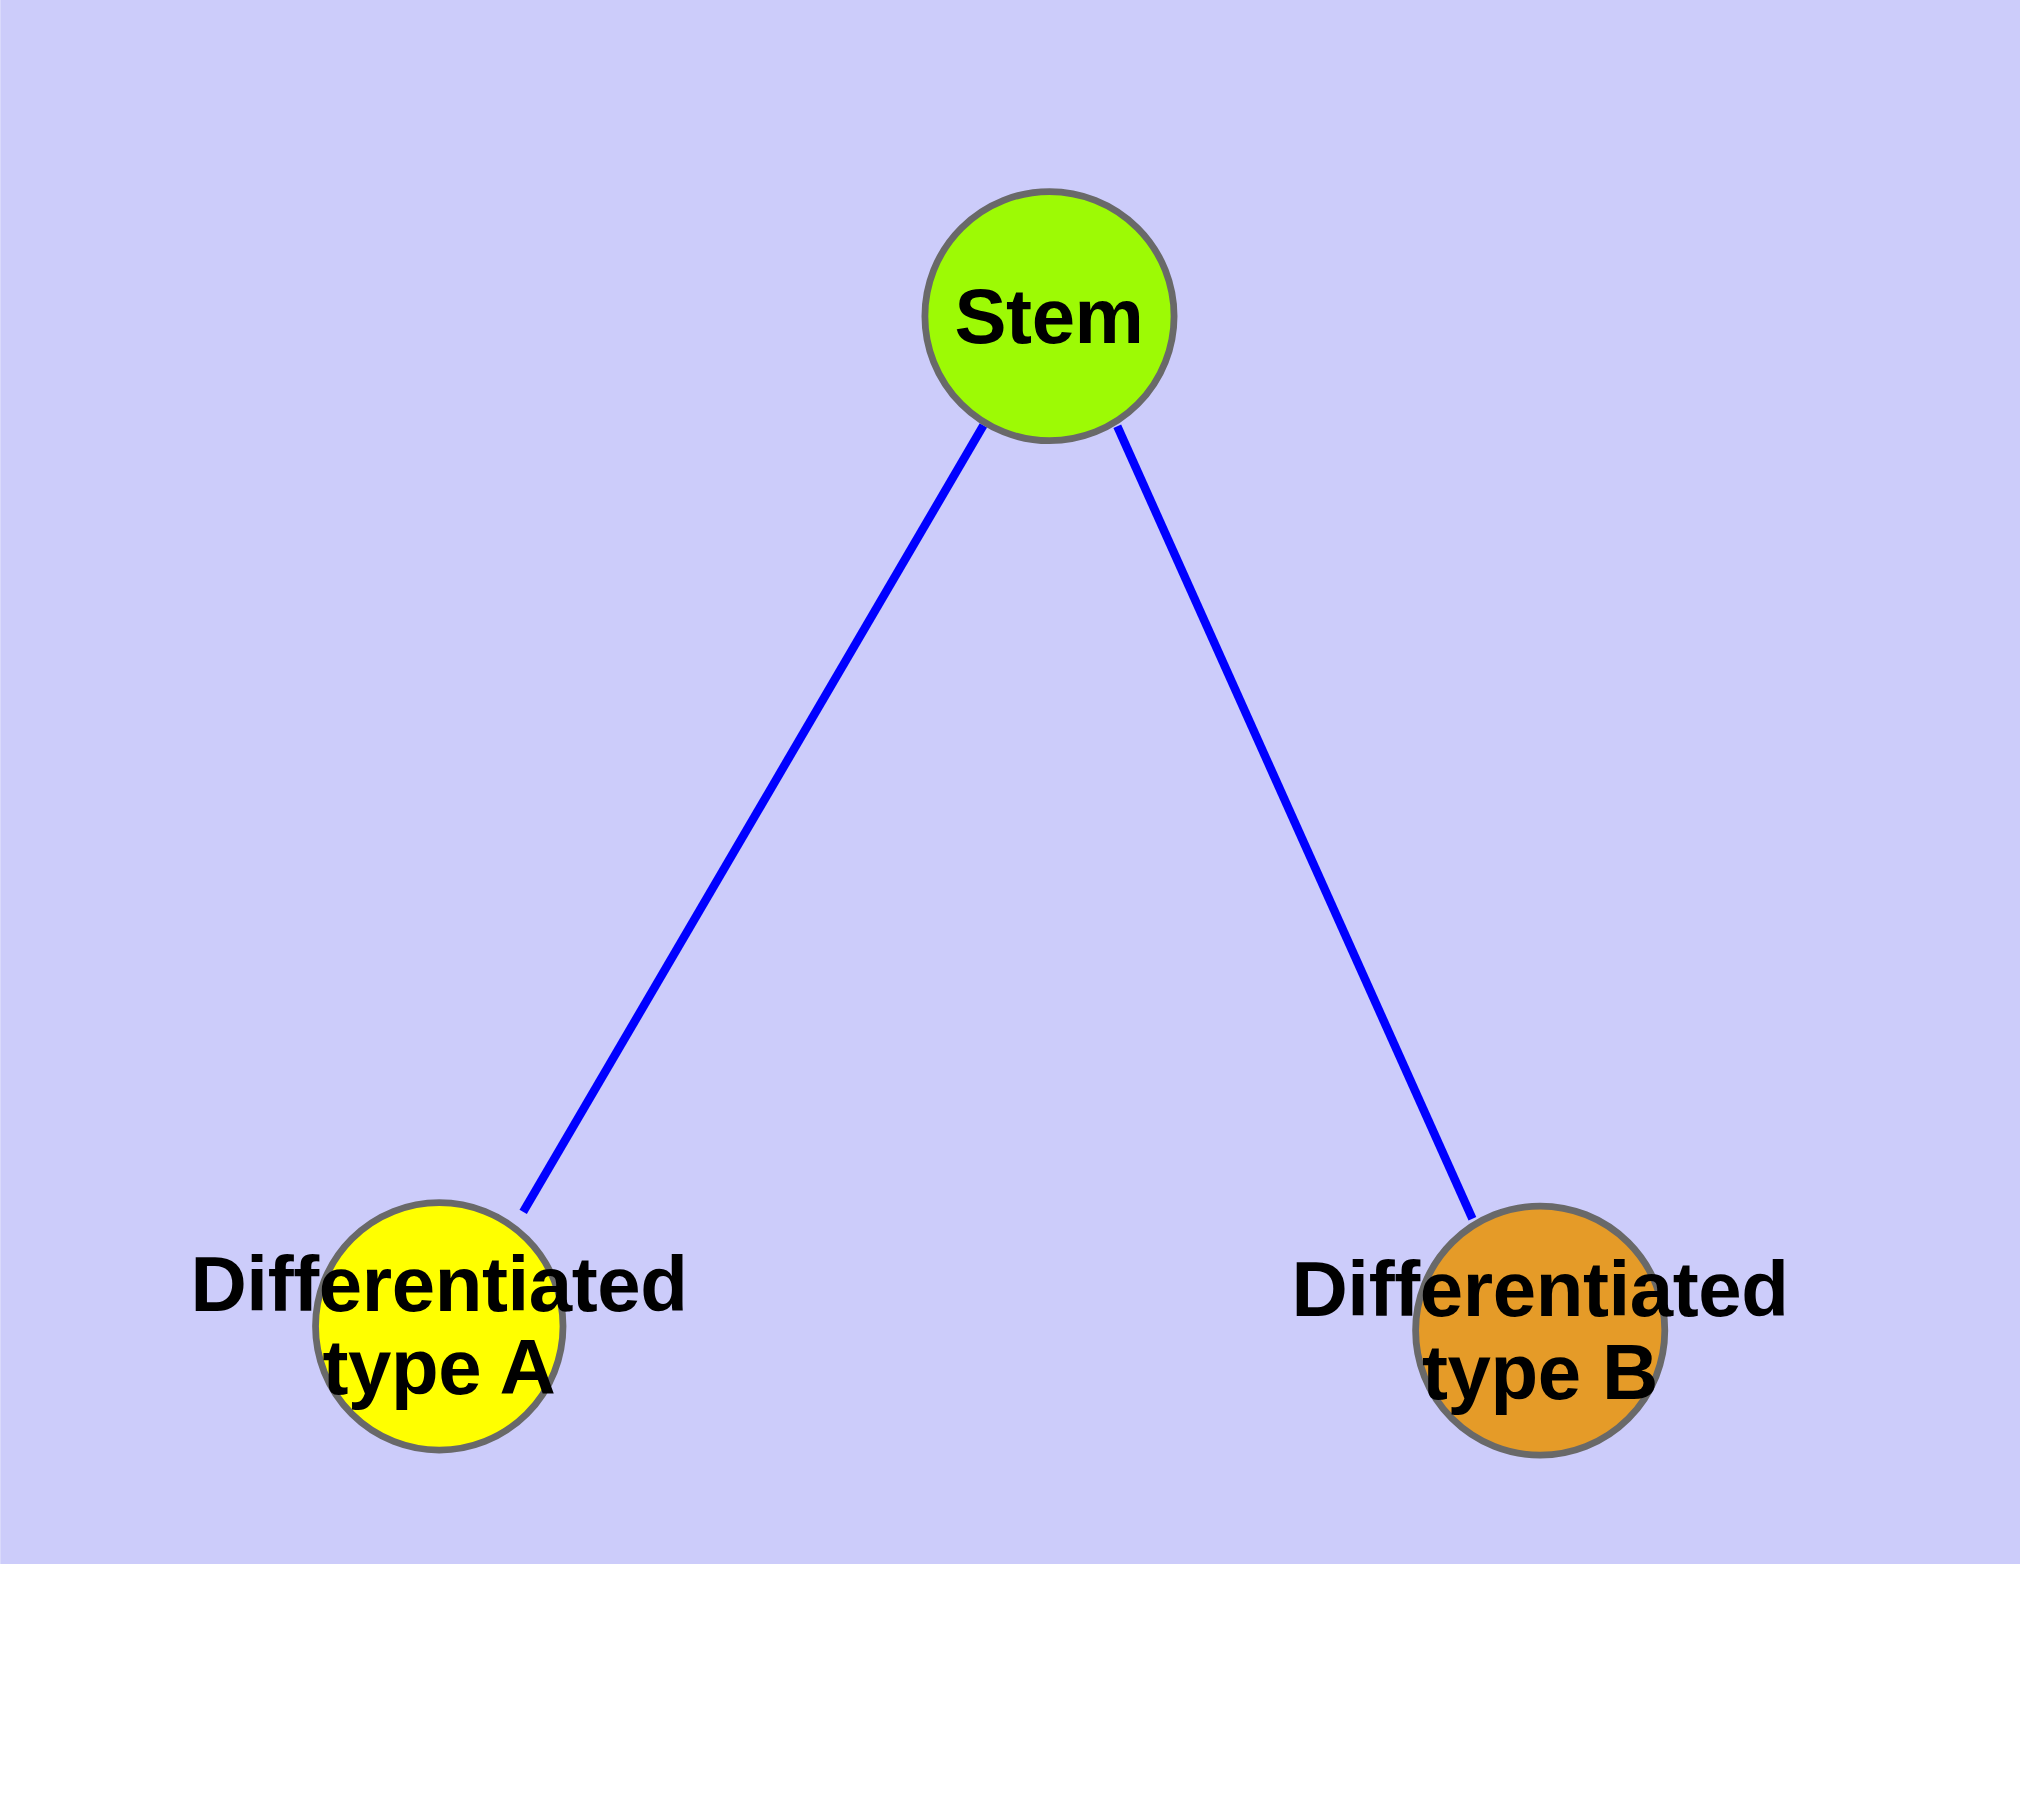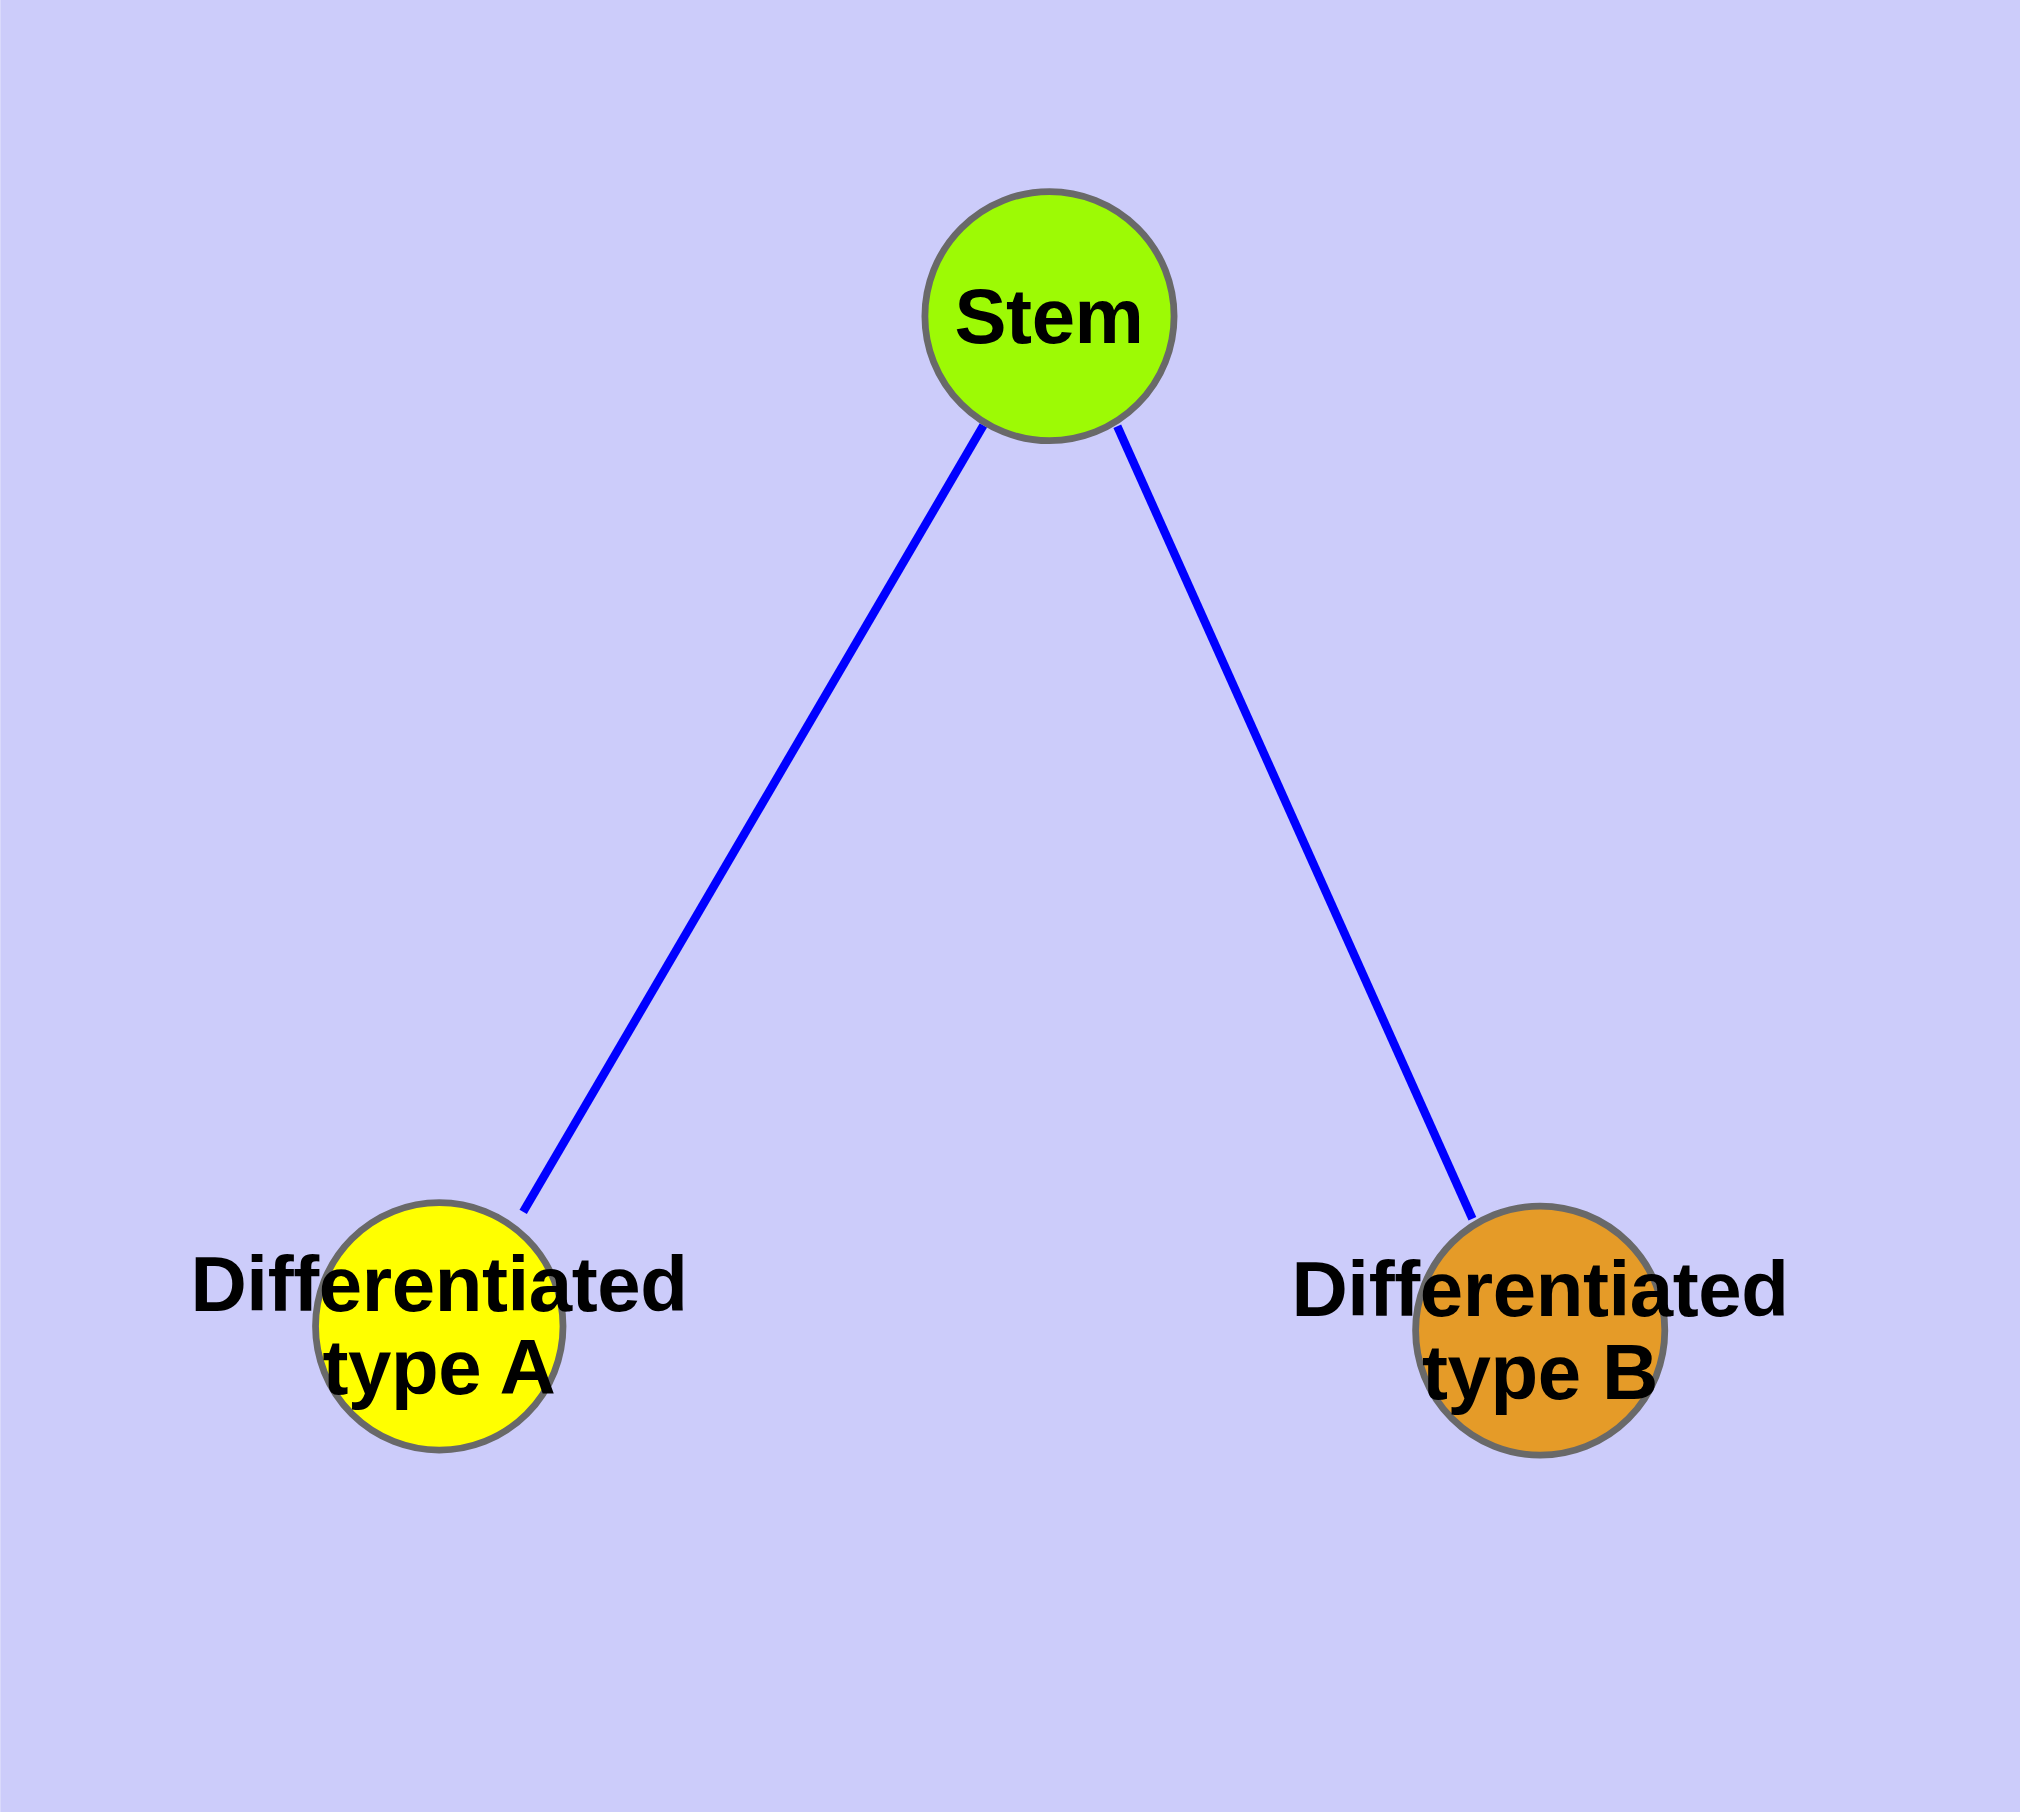--- a/index.html
+++ b/index.html
@@ -47,21 +47,21 @@
   }
   #label-diff-b {
     left: 1540px;
     top: 1331px;
     font-size: 78px;
   }
 </style>
 </head>
 <body>
 
-<div id="stage" style="width: 2021px; height: 1812px; text-decoration: underline;">
+<div id="stage" style="width: 2021px; height: 1564px; text-decoration: underline;">
 
   <svg id="graph-canvas" viewBox="0 0 2384 2138" xmlns="http://www.w3.org/2000/svg" style="width: 2021px; height: 1812px;">
 
     <rect id="bg-rect" x="0" y="0" width="2384" height="2138" fill="#ccccfa"></rect>
 
     <g id="edges-group">
       <line id="edge-stem-to-diff-a" stroke-linecap="butt" x1="1160" y1="502" x2="617" y2="1430" stroke="#0000ff" stroke-width="10"></line>
       <line id="edge-stem-to-diff-b" stroke-linecap="butt" x1="1318" y1="503" x2="1737" y2="1438" stroke="#0000ff" stroke-width="10"></line>
     </g>
 

